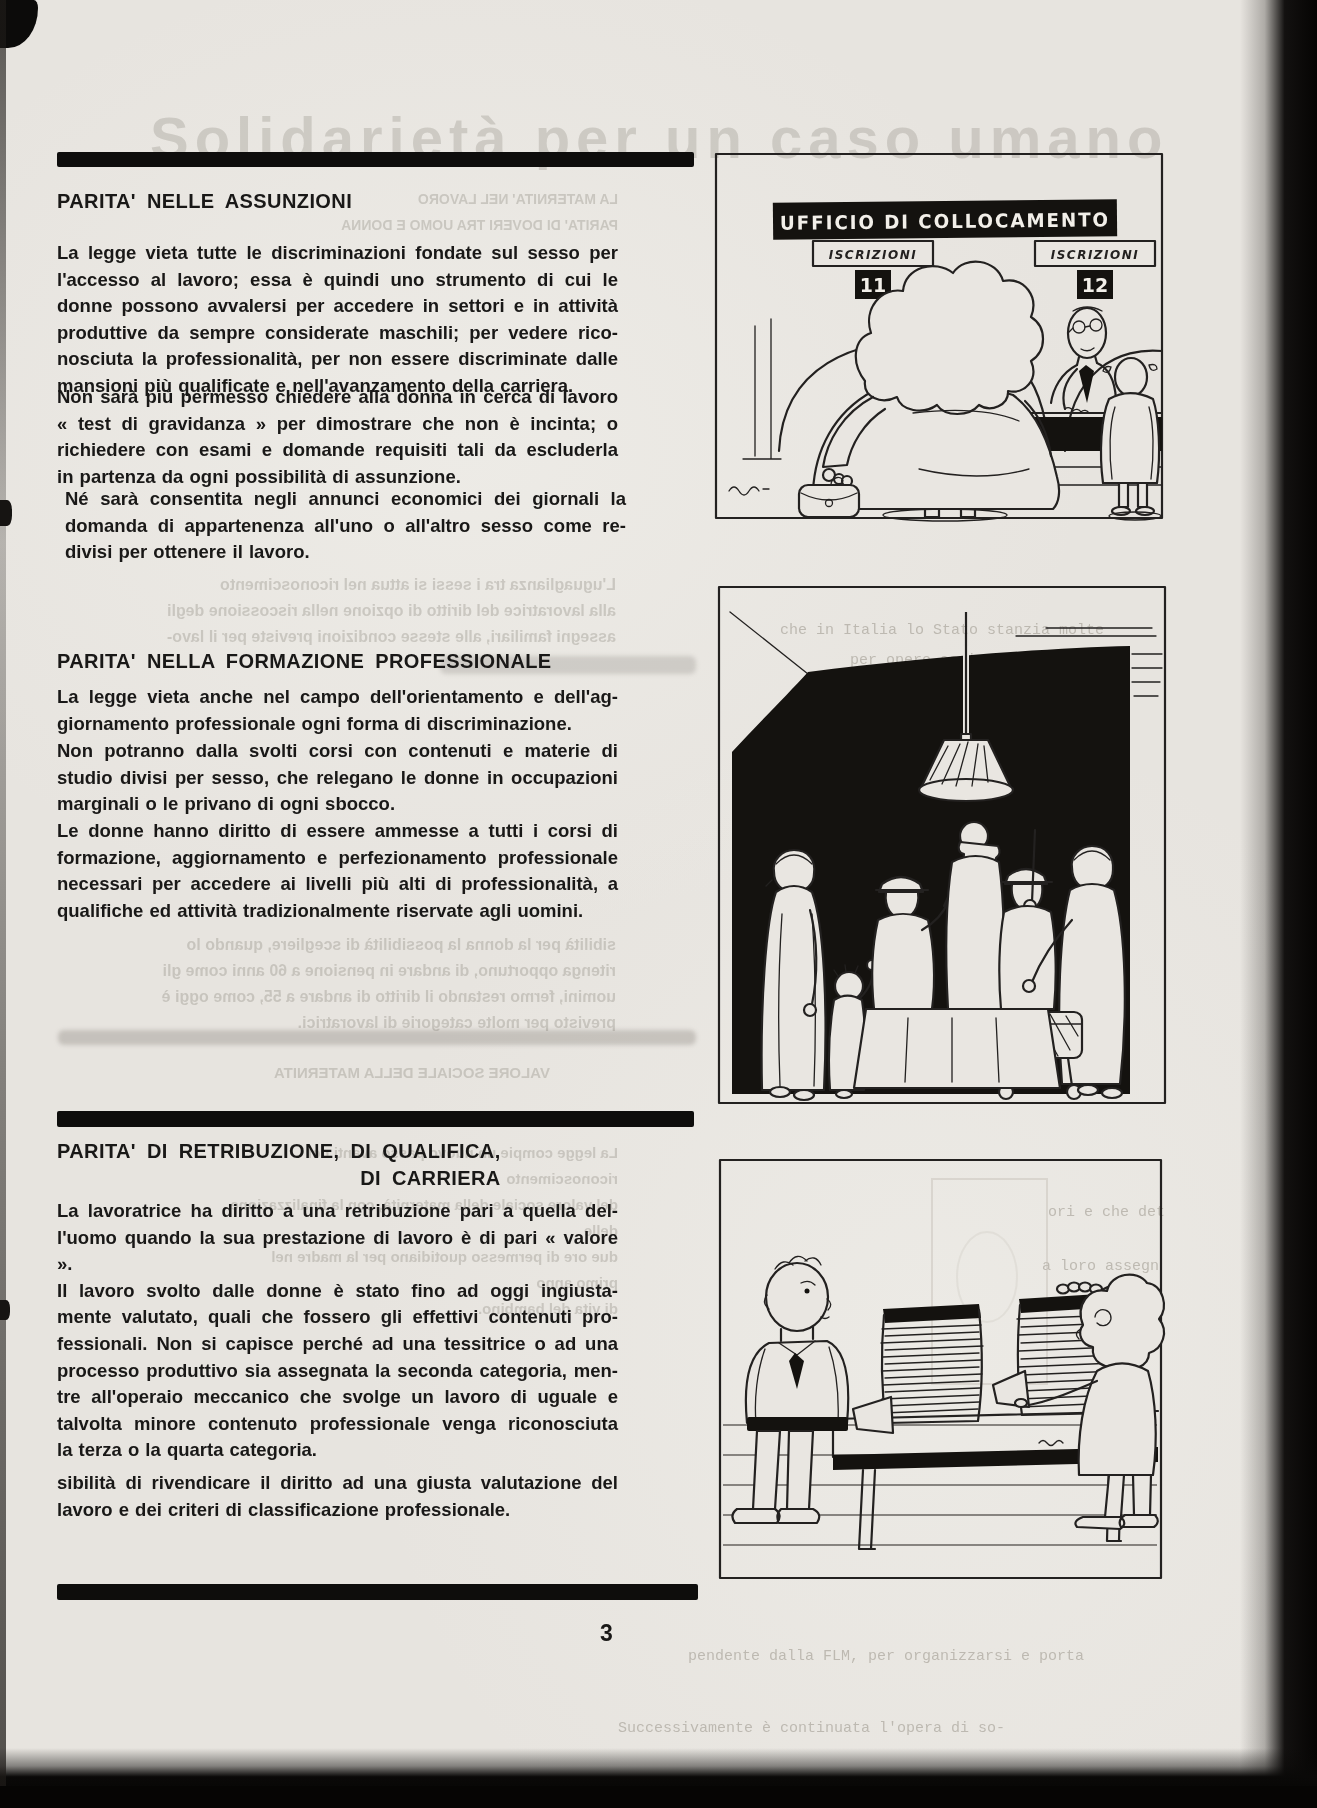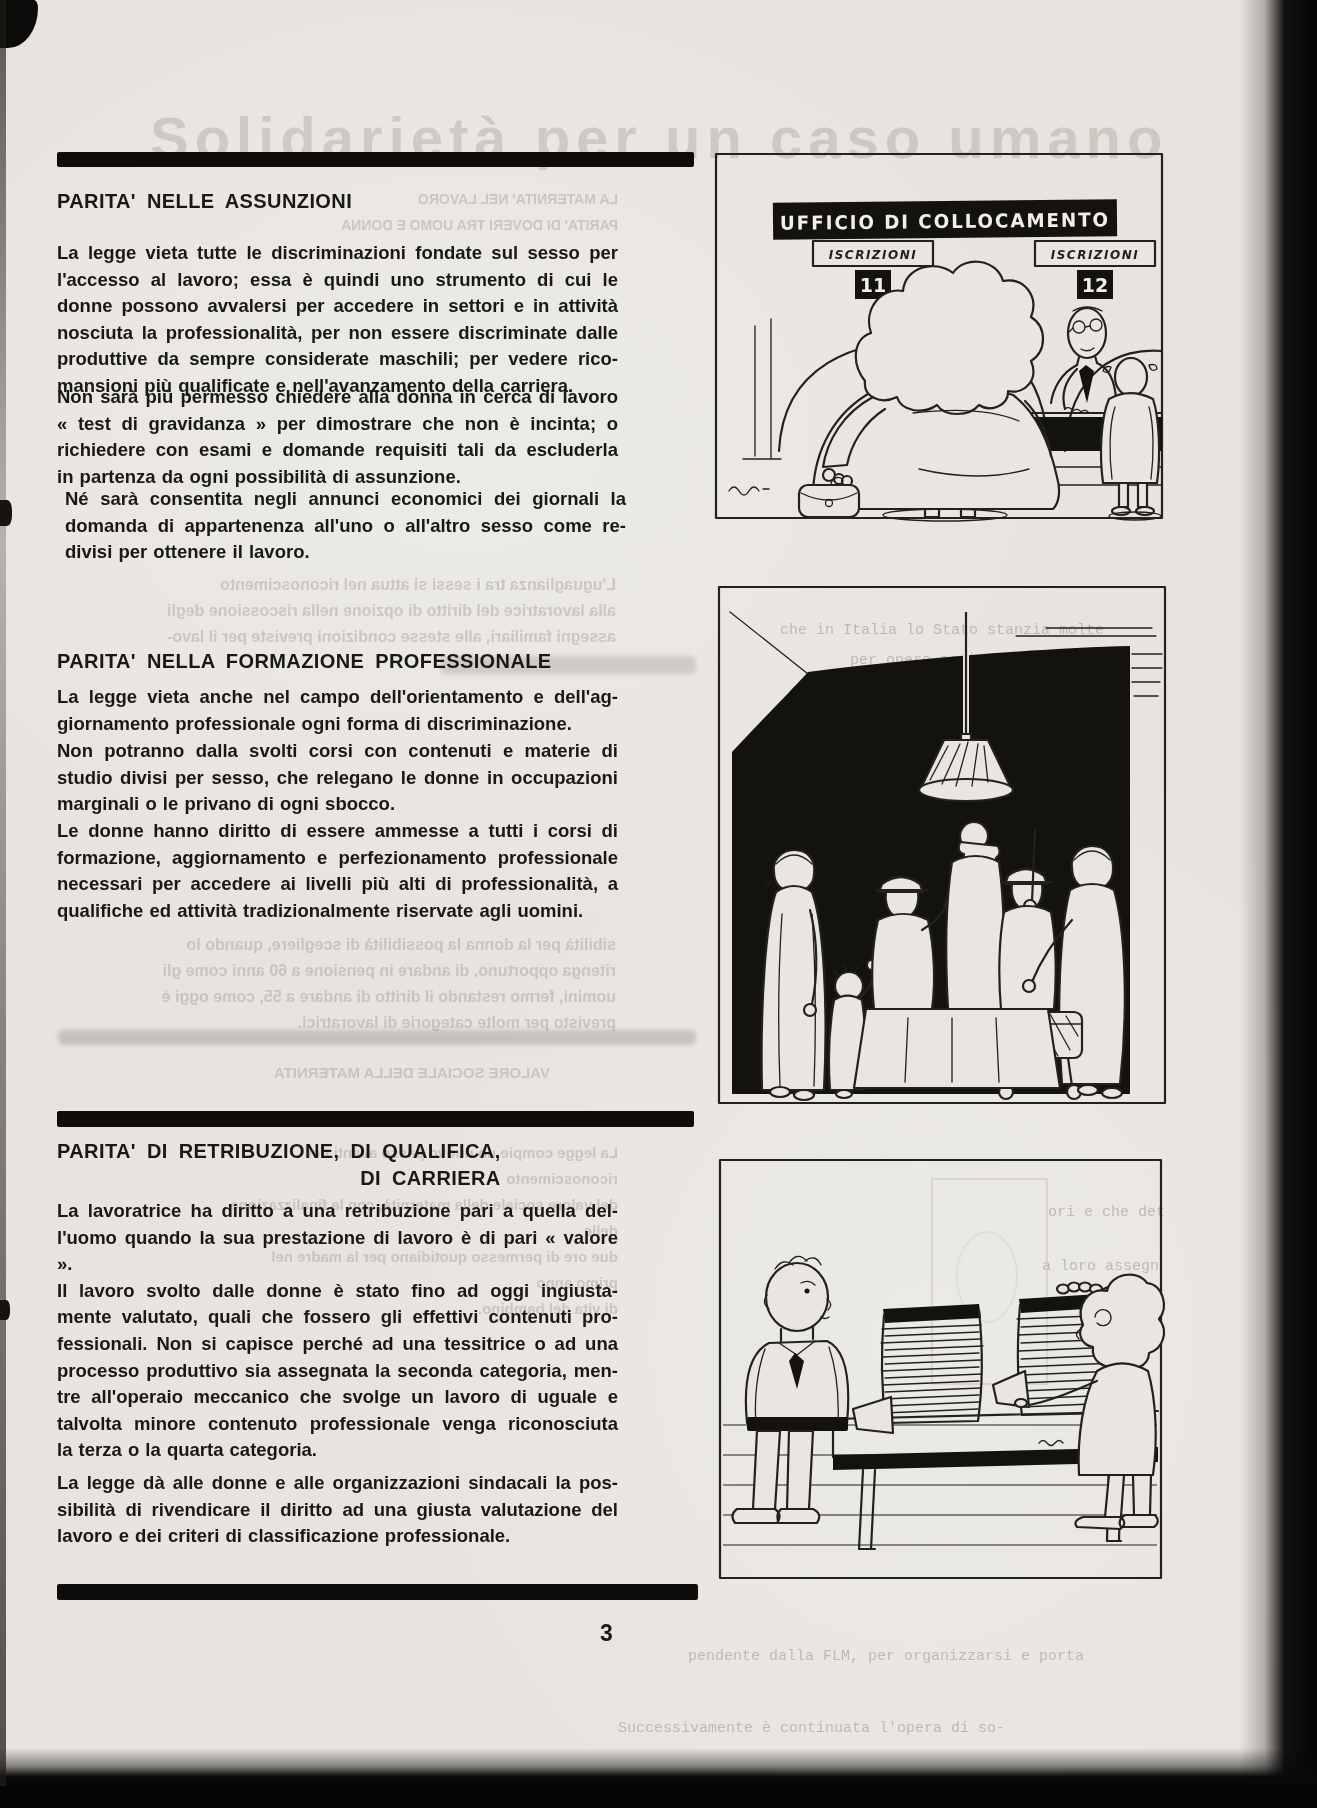--- a/index.html
+++ b/index.html
@@ -92,22 +92,22 @@
 
   <div class="rule" style="left:57px;top:152px;width:637px;height:15px;"></div>
   <div class="rule" style="left:57px;top:1111px;width:637px;height:16px;"></div>
   <div class="rule" style="left:57px;top:1584px;width:641px;height:16px;"></div>
 
   <div class="heading" style="left:57px;top:188px;">PARITA' NELLE ASSUNZIONI</div>
   <div class="para" style="left:57px;top:240px;">
     <div class="bl">La legge vieta tutte le discriminazioni fondate sul sesso per</div>
     <div class="bl">l'accesso al lavoro; essa è quindi uno strumento di cui le</div>
     <div class="bl">donne possono avvalersi per accedere in settori e in attività</div>
+    <div class="bl">produttive da sempre considerate maschili; per vedere rico-</div>
     <div class="bl">nosciuta la professionalità, per non essere discriminate dalle</div>
-    <div class="bl">produttive da sempre considerate maschili; per vedere rico-</div>
     <div class="bl short">mansioni più qualificate e nell'avanzamento della carriera.</div>
   </div>
   <div class="para" style="left:57px;top:384px;">
     <div class="bl">Non sarà più permesso chiedere alla donna in cerca di lavoro</div>
     <div class="bl">« test di gravidanza » per dimostrare che non è incinta; o</div>
     <div class="bl">richiedere con esami e domande requisiti tali da escluderla</div>
     <div class="bl short">in partenza da ogni possibilità di assunzione.</div>
   </div>
   <div class="para" style="left:65px;top:486px;">
     <div class="bl">Né sarà consentita negli annunci economici dei giornali la</div>
@@ -141,21 +141,20 @@
     <div class="bl">l'uomo quando la sua prestazione di lavoro è di pari « valore ».</div>
     <div class="bl">Il lavoro svolto dalle donne è stato fino ad oggi ingiusta-</div>
     <div class="bl">mente valutato, quali che fossero gli effettivi contenuti pro-</div>
     <div class="bl">fessionali. Non si capisce perché ad una tessitrice o ad una</div>
     <div class="bl">processo produttivo sia assegnata la seconda categoria, men-</div>
     <div class="bl">tre all'operaio meccanico che svolge un lavoro di uguale e</div>
     <div class="bl">talvolta minore contenuto professionale venga riconosciuta</div>
     <div class="bl short">la terza o la quarta categoria.</div>
   </div>
   <div class="para" style="left:57px;top:1470px;">
-    <div class="bl">La legge dà alle donne e alle organizzazioni sindacali la pos-</div>
     <div class="bl">sibilità di rivendicare il diritto ad una giusta valutazione del</div>
     <div class="bl short">lavoro e dei criteri di classificazione professionale.</div>
   </div>
 
   <div class="pagenum" style="left:600px;top:1620px;">3</div>
 
   <svg class="cartoon" style="left:713px;top:151px;" width="452" height="370" viewBox="0 0 452 370">
     <rect x="3" y="3" width="446" height="364" class="ink"></rect>
 
     <g class="ink thin">

